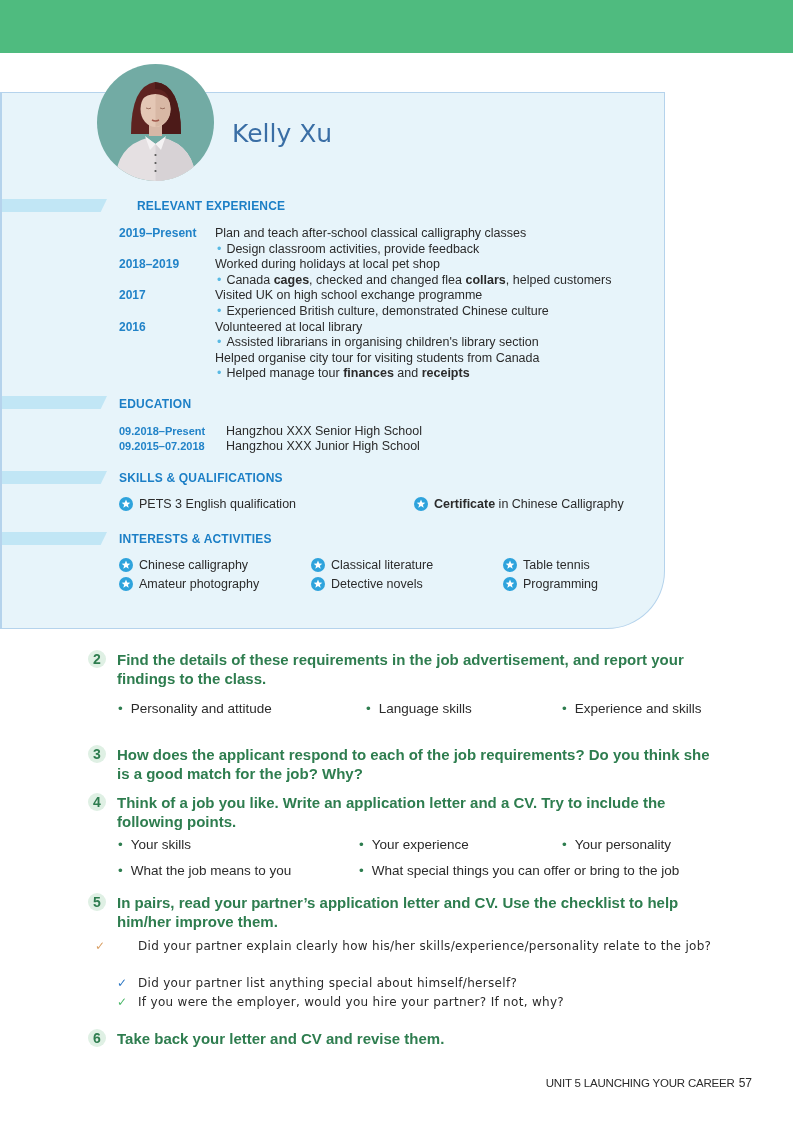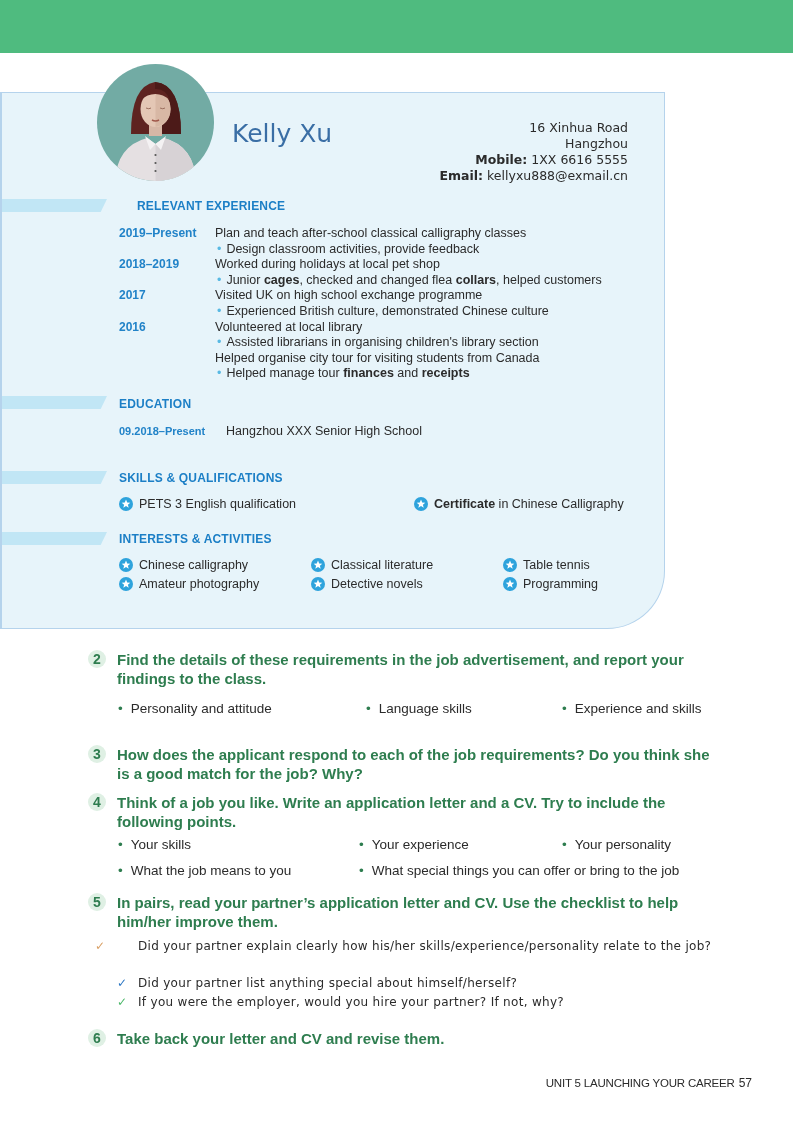--- a/index.html
+++ b/index.html
@@ -95,58 +95,55 @@
       <path d="M58.5 80 L67 74 Q97 82 99 117 L58.5 117 Z" fill="#d7d2d5"></path>
       <path d="M48 72 L58.5 80 L53 86 Z M69 72 L58.5 80 L64 86 Z" fill="#f4f2f3"></path>
       <circle cx="58.5" cy="91" r="1.1" fill="#555"></circle>
       <circle cx="58.5" cy="99" r="1.1" fill="#555"></circle>
       <circle cx="58.5" cy="107" r="1.1" fill="#555"></circle>
     </g>
   </svg>
 
   <div class="cv-name" style="top:26px;">Kelly Xu</div>
 
-  <div class="contact" style="top:27px; right:36px;">
-    <div>16 Xinhua Road</div>
-    <div>Hangzhou</div>
-    <div><b>Mobile:</b> <span>1XX 6616 5555</span></div>
-    <div><b>Email:</b> <span>kellyxu888@exmail.cn</span></div>
-  </div>
 
   <div class="section-band" style="top:106px;"></div>
   <div class="section-title" style="top:106px;margin-left:18px;">RELEVANT EXPERIENCE</div>
   <div id="exp-container">
       <div class="exp-row" style="top: 133px;">
         <div class="exp-date">2019–Present</div>
         <div class="exp-text" style="top: 0px;"><span style="white-space: pre; margin-top: 20px;">Plan and teach after-school classical calligraphy classes</span></div>
         <div class="exp-text" style="top: 15.6px;"><span class="dot">•</span><span style="white-space: pre;">Design classroom activities, provide feedback</span></div>
       </div>
       <div class="exp-row" style="top: 164.2px;">
         <div class="exp-date">2018–2019</div>
         <div class="exp-text" style="top: 0px;"><span style="white-space: pre;">Worked during holidays at local pet shop</span></div>
-        <div class="exp-text" style="top: 15.6px;"><span class="dot">•</span><span style="white-space: pre;">Junior </span><b style="white-space: pre;">cages</b><span style="white-space: pre;">, checked and changed flea </span><b style="white-space: pre;">collars</b><span style="white-space: pre;">, helped customers</span></div>
+        <div class="exp-text" style="top: 15.6px;"><span class="dot">•</span><span style="white-space: pre;">Canada </span><b style="white-space: pre;">cages</b><span style="white-space: pre;">, checked and changed flea </span><b style="white-space: pre;">collars</b><span style="white-space: pre;">, helped customers</span></div>
       </div>
       <div class="exp-row" style="top: 195.4px;">
         <div class="exp-date">2017</div>
         <div class="exp-text" style="top: 0px;"><span style="white-space: pre;">Visited UK on high school exchange programme</span></div>
         <div class="exp-text" style="top: 15.6px;"><span class="dot">•</span><span style="white-space: pre;">Experienced British culture, demonstrated Chinese culture</span></div>
       </div>
       <div class="exp-row" style="top: 226.6px;">
         <div class="exp-date">2016</div>
         <div class="exp-text" style="top: 0px;"><span style="white-space: pre;">Volunteered at local library</span></div>
         <div class="exp-text" style="top: 15.6px;"><span class="dot">•</span><span style="white-space: pre;">Assisted librarians in organising children's library section</span></div>
         <div class="exp-text" style="top: 31.2px;"><span style="white-space: pre; margin-top: 48px;">Helped organise city tour for visiting students from Canada</span></div>
         <div class="exp-text" style="top: 46.8px;"><span class="dot">•</span><span style="white-space: pre;">Helped manage tour </span><b style="white-space: pre;">finances</b><span style="white-space: pre;"> and </span><b style="white-space: pre;">receipts</b></div>
       </div>
     </div>
 
   <div class="section-band" style="top:303px;"></div>
   <div class="section-title" style="top:304px;">EDUCATION</div>
   <div class="edu-row" style="top:331px;">
     <span class="edu-date">09.2018–Present</span><span>Hangzhou XXX Senior High School</span>
+  </div>
+  <div class="edu-row" style="top:346px;">
+    <span class="edu-date">09.2015–07.2018</span><span>Hangzhou XXX Junior High School</span>
   </div>
 
   <div class="section-band" style="top:378px;"></div>
   <div class="section-title" style="top:378px;">SKILLS &amp; QUALIFICATIONS</div>
   <div class="star-item" style="left:117px; top:404px;">
     <svg class="star-icon" viewBox="0 0 14 14">
         <circle cx="7" cy="7" r="7" fill="#2ea3dc"></circle>
         <path d="M7 2.6 L8.2 5.6 L11.3 5.7 L8.9 7.7 L9.7 10.8 L7 9.1 L4.3 10.8 L5.1 7.7 L2.7 5.7 L5.8 5.6 Z" fill="#fff"></path>
       </svg>
     <span>PETS 3 English qualification</span>

